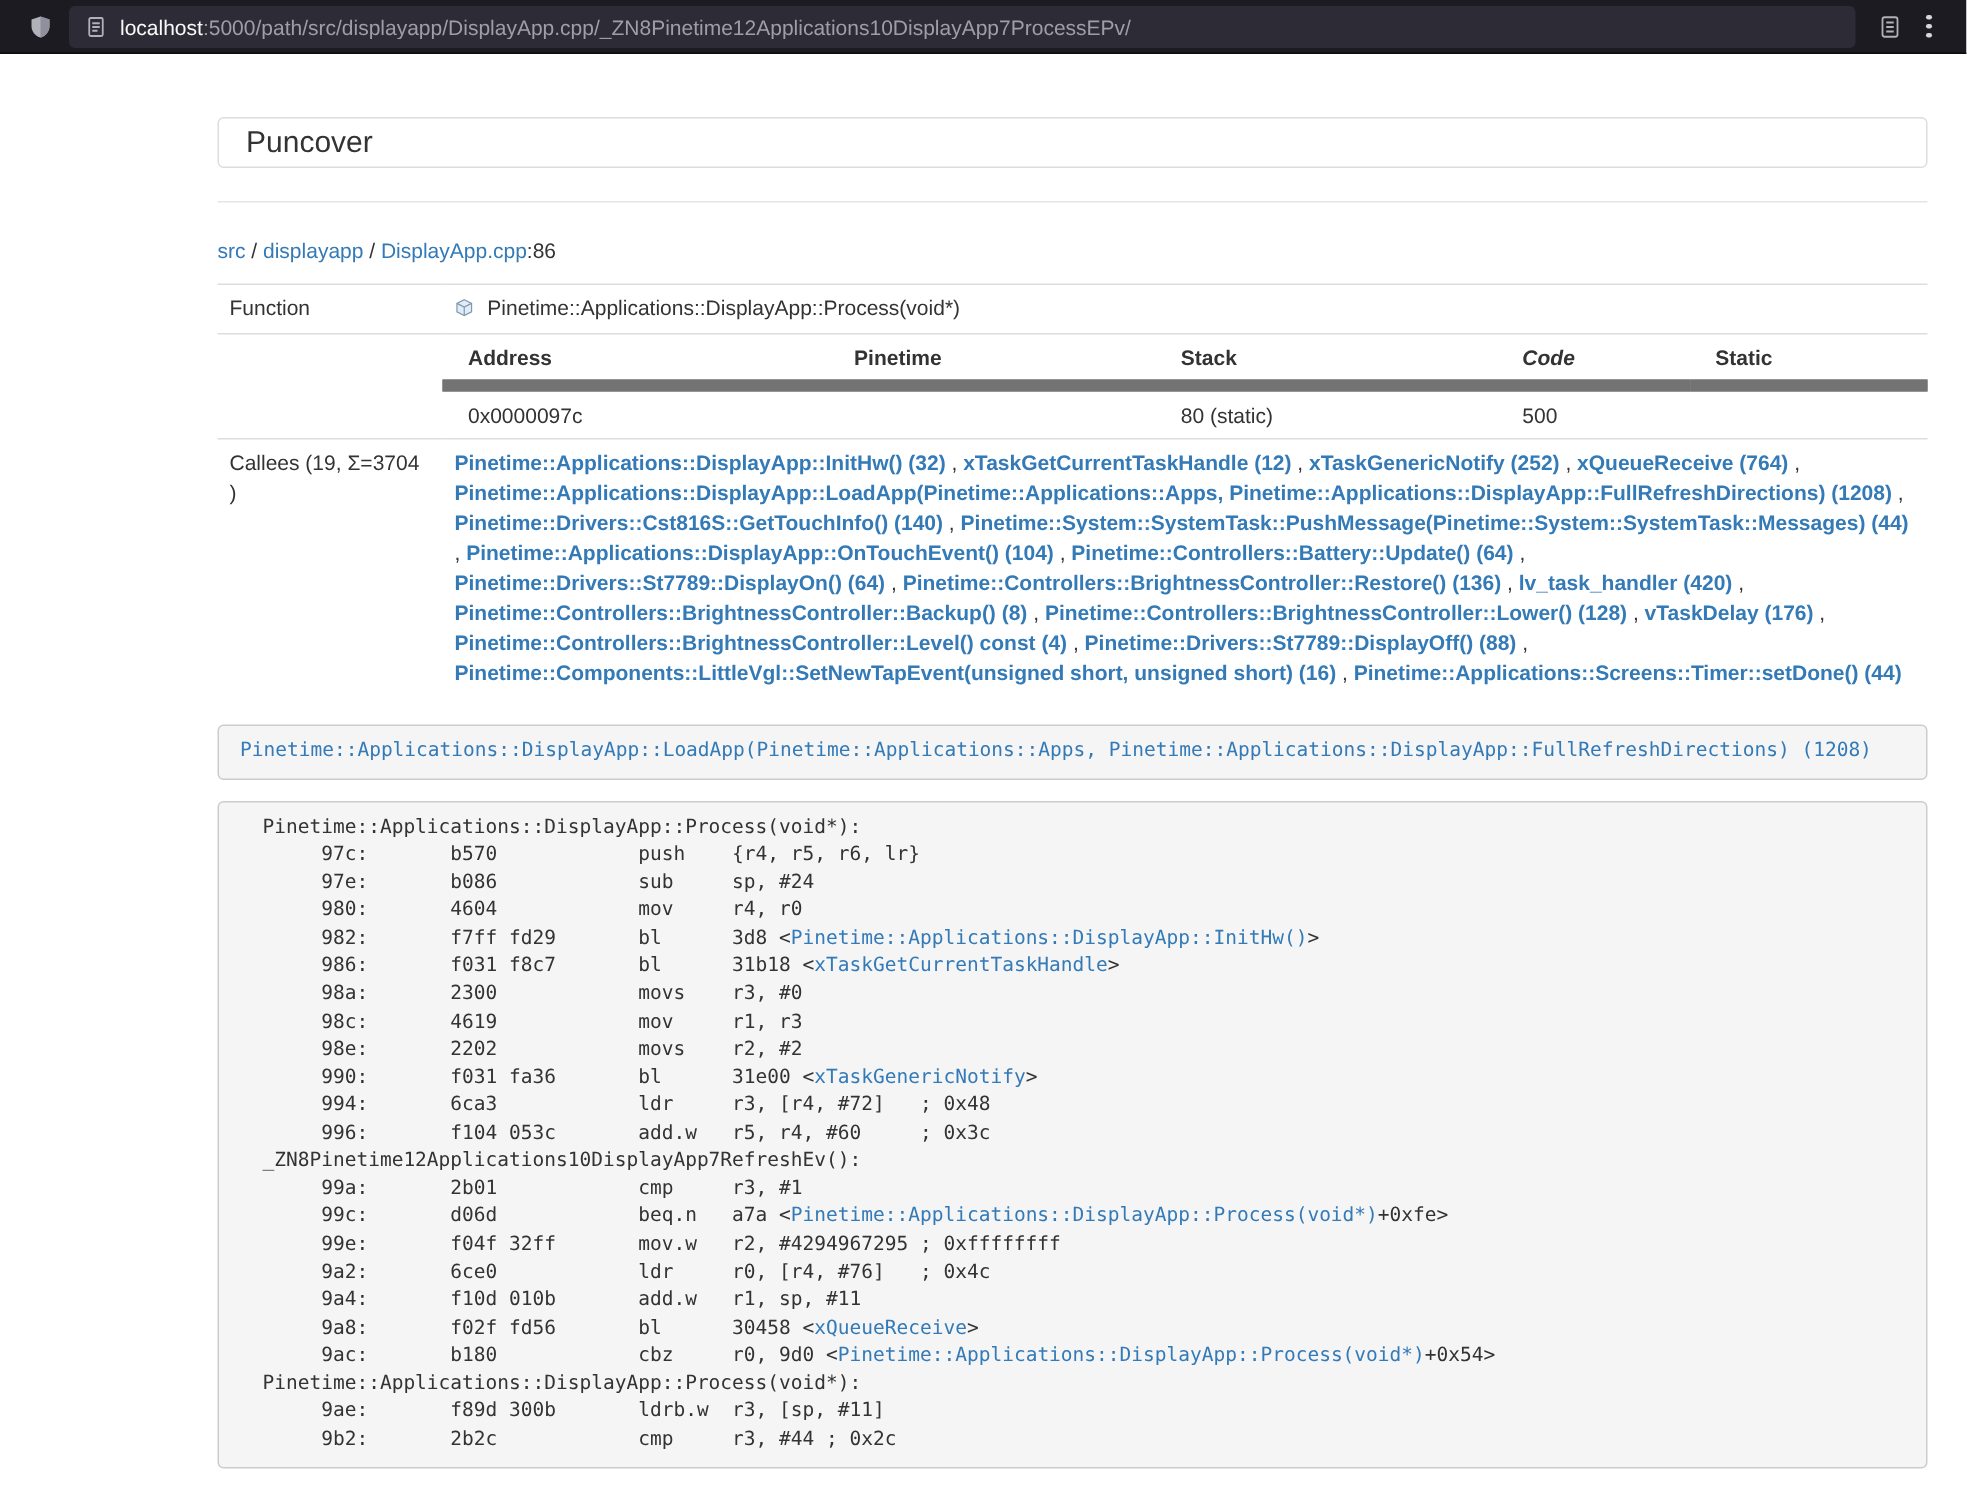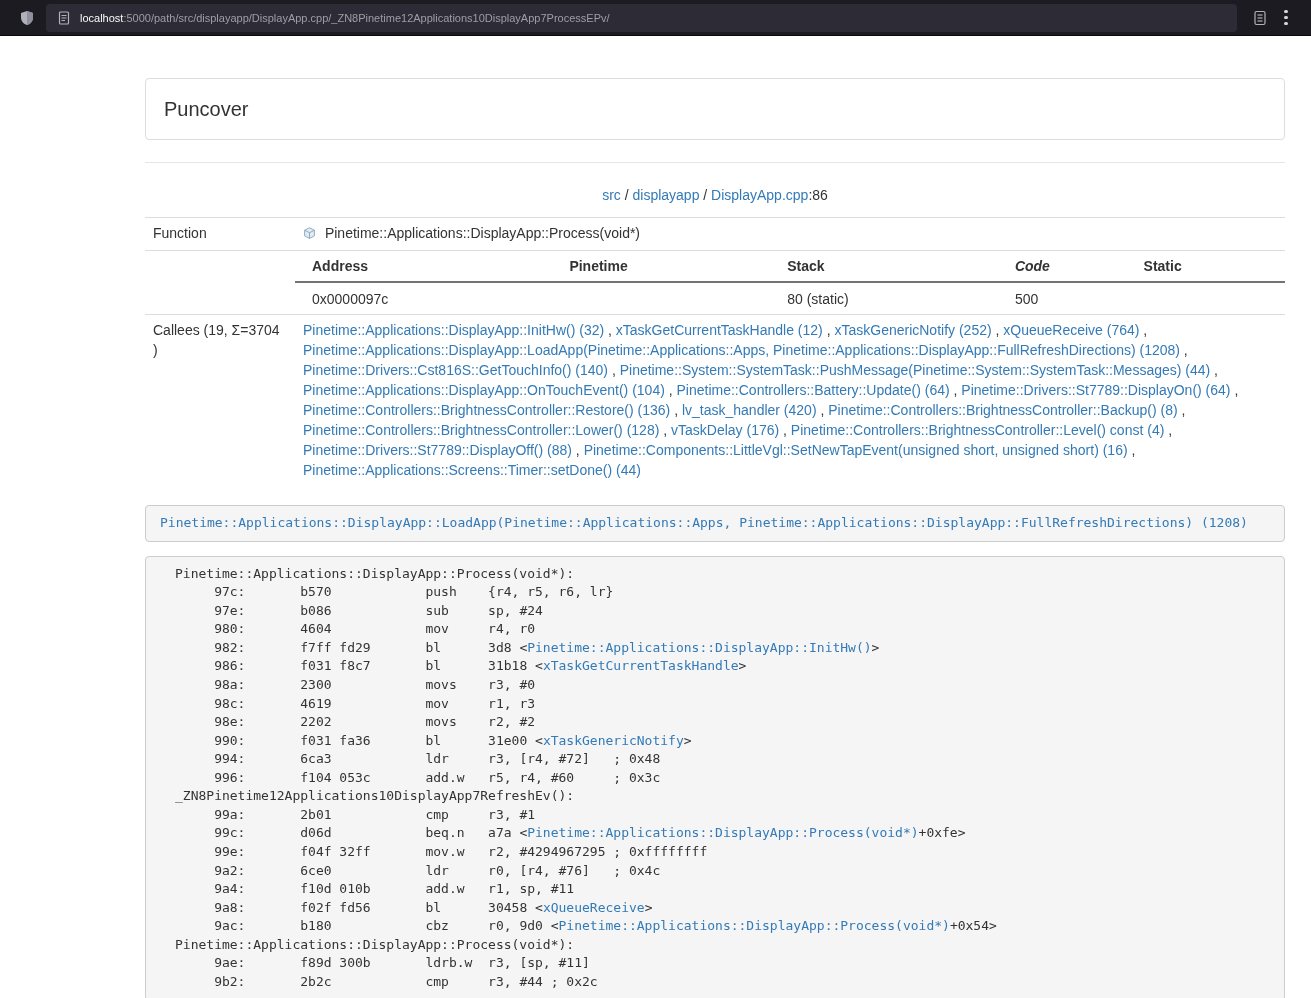--- a/index.html
+++ b/index.html
@@ -31,54 +31,54 @@
     margin: 0 10px 0 6px;
     background: #2d2c36;
     border-radius: 4px;
     display: flex;
     align-items: center;
     padding: 0 10px;
     overflow: hidden;
     cursor: text;
   }
   .url-text {
-    font-size: 11px;
+    font-size: 14px;
     color: #9e9ea7;
     white-space: nowrap;
     overflow: hidden;
     margin-left: 8px;
   }
   .url-text .host { color: #f9f9fa; }
   .dots { display: flex; flex-direction: column; gap: 2.5px; align-items: center; }
   .dots i { width: 3.5px; height: 3.5px; border-radius: 50%; background: #d7d7db; display: block; }
 
   
   .main {
     margin-left: 145px;
     width: 1140px;
     padding-top: 42px;
   }
   .title-panel {
     border: 1px solid #ddd;
     border-radius: 4px;
-    padding: 18px 18px;
+    padding: 4px 18px;
     font-size: 20px;
     line-height: 24px;
     color: #333;
     margin-bottom: 22px;
     background: #fff;
   }
   hr.rule {
     border: 0;
     border-top: 1px solid #e5e5e5;
     margin: 0 0 22px 0;
   }
   a { color: #337ab7; text-decoration: none; cursor: pointer; }
 
-  .breadcrumb-line { margin: 0 0 12px 0; line-height: 20px; text-align: center; }
+  .breadcrumb-line { margin: 0 0 12px 0; line-height: 20px; }
   .crumb-sep { color: #333; }
 
   
   table.main-table {
     width: 100%;
     border-collapse: collapse;
     margin-bottom: 20px;
   }
   table.main-table > tbody > tr > th,
   table.main-table > tbody > tr > td {
@@ -93,37 +93,37 @@
     width: 150px;
     font-weight: normal;
   }
   td.cell-flush { padding: 0 !important; }
 
   table.inner-table { width: 100%; border-collapse: collapse; }
   table.inner-table th {
     text-align: left;
     font-weight: bold;
     padding: 5px 8px 5px 17px;
-    border-bottom: 2px solid #737373;
+    border-bottom: 8px solid #737373;
     line-height: 20px;
   }
   table.inner-table td {
     padding: 6px 8px 5px 17px;
     line-height: 20px;
   }
   .c-addr { width: 26%; }
   .c-remarks { width: 22%; }
   .c-stack { width: 23%; }
   .c-code { width: 13%; font-style: italic; }
   .c-static { width: 16%; }
 
   .cube { display: inline-block; vertical-align: -2px; margin-right: 5px; }
 
   .callees-cell { line-height: 20px; }
-  .callee-link { white-space: nowrap; }
+  .callee-link { white-space: nowrap; font-weight: bold; }
   .callee-sep { color: #333; }
 
   
   pre.codeblock {
     font-family: "DejaVu Sans Mono", "Liberation Mono", monospace;
     font-size: 13px;
     line-height: 18.57px;
     color: #333;
     background: #f5f5f5;
     border: 1px solid #ccc;

